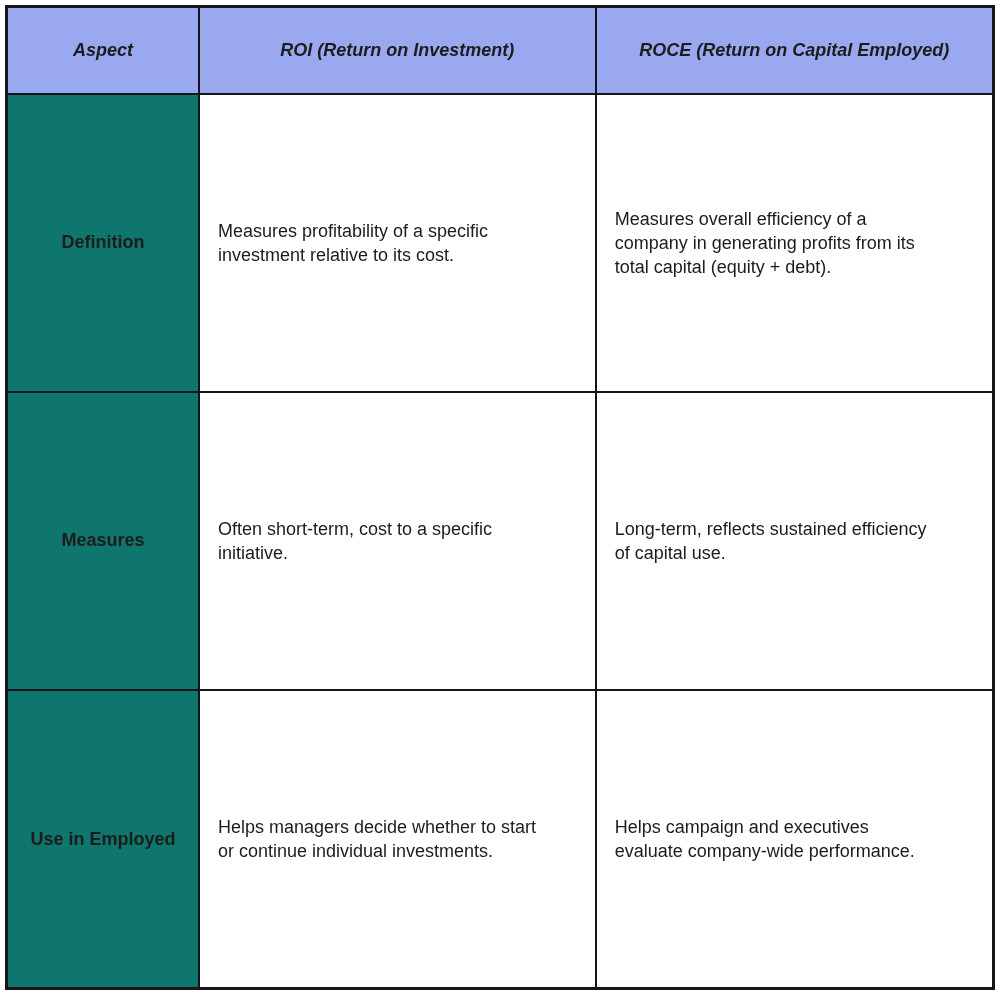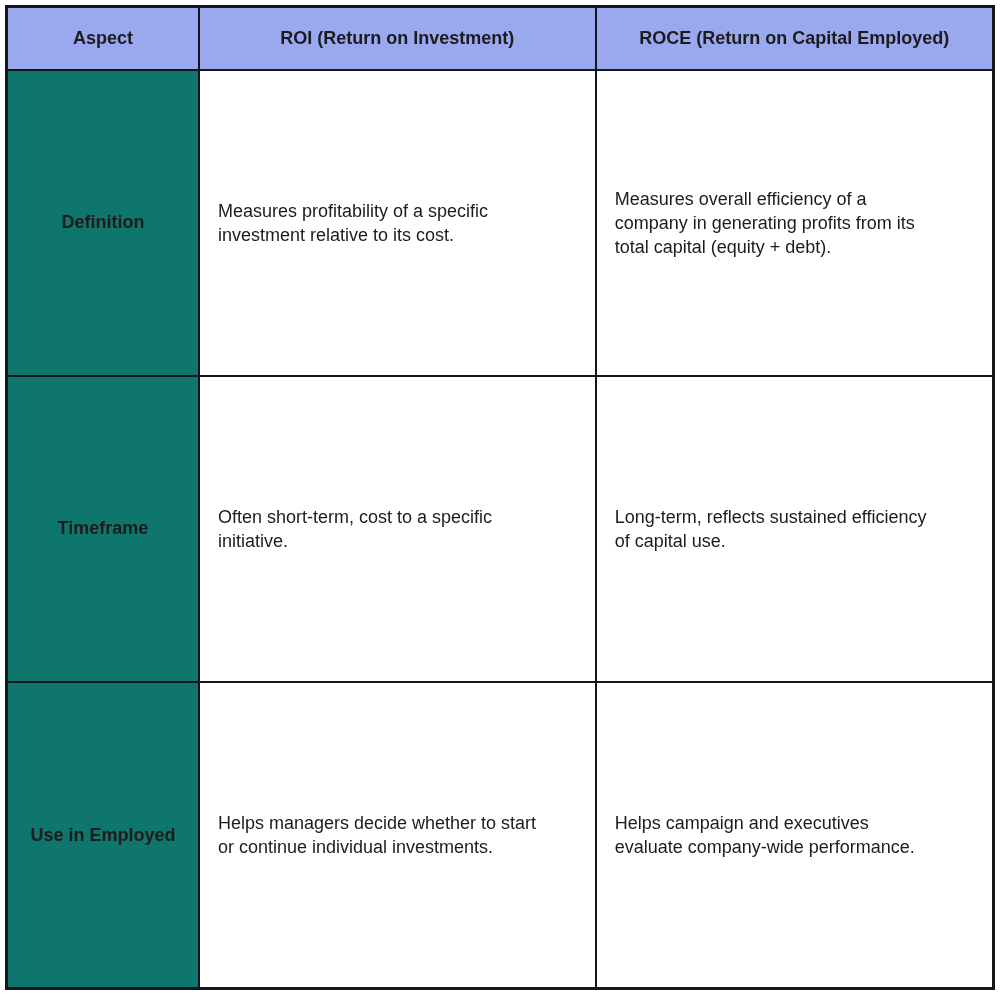--- a/index.html
+++ b/index.html
@@ -22,21 +22,21 @@
     table-layout: fixed;
     border: 3px solid var(--border-color, #15151c);
   }
   col.c-aspect { width: 19.5%; }
   col.c-roi    { width: 40.2%; }
   col.c-roce   { width: 40.3%; }
   th, td {
     border: 2px solid var(--border-color, #15151c);
     vertical-align: middle;
   }
-  thead tr { height: 63px; }
+  thead tr { height: 87px; font-style: italic; }
   tbody tr { height: 150px; }
   thead th {
     background: var(--header-bg, #9aa8f0);
     font-weight: bold;
     font-size: 18px;
     text-align: center;
     padding: 0 8px;
   }
   tbody th.aspect {
     font-weight: bold;
@@ -75,21 +75,21 @@
         <th>ROCE (Return on Capital Employed)</th>
       </tr>
     </thead>
     <tbody>
       <tr>
         <th class="aspect">Definition</th>
         <td class="body-cell"><span class="txt">Measures profitability of a specific investment relative to its cost.</span></td>
         <td class="body-cell"><span class="txt">Measures overall efficiency of a company in generating profits from its total capital (equity + debt).</span></td>
       </tr>
       <tr>
-        <th class="aspect">Timeframe</th>
+        <th class="aspect">Measures</th>
         <td class="body-cell"><span class="txt">Often short-term, cost to a specific initiative.</span></td>
         <td class="body-cell"><span class="txt">Long-term, reflects sustained efficiency of capital use.</span></td>
       </tr>
       <tr>
         <th class="aspect">Use in Employed</th>
         <td class="body-cell"><span class="txt">Helps managers decide whether to start or continue individual investments.</span></td>
         <td class="body-cell"><span class="txt">Helps campaign and executives evaluate company-wide performance.</span></td>
       </tr>
     </tbody>
   </table>

